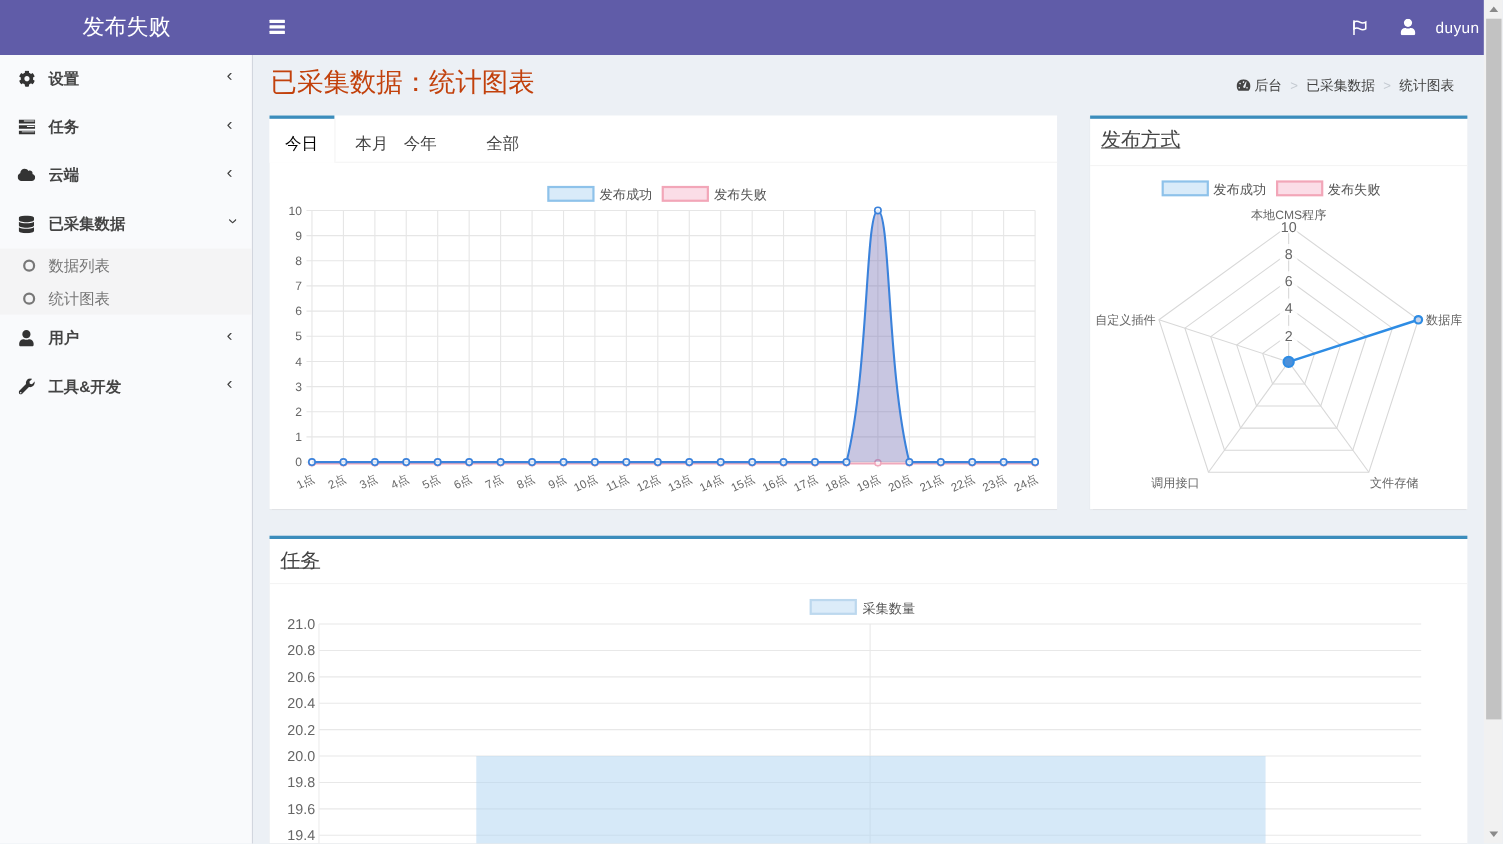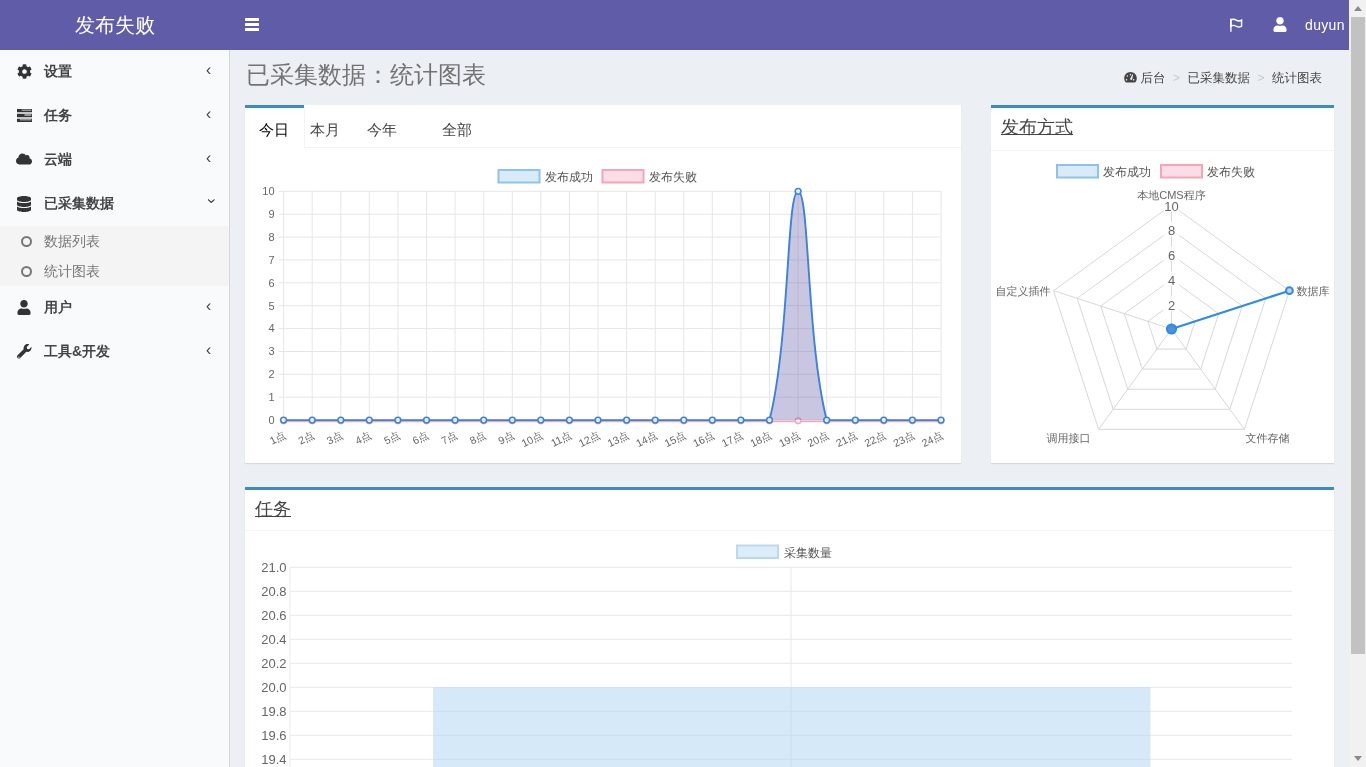--- a/index.html
+++ b/index.html
@@ -16,21 +16,21 @@
 .sidebar { position:absolute; left:0; top:50px; width:230px; height:717px; background:#f9fafc; border-right:1px solid #d2d6de; }
 .sitem { position:absolute; left:0; width:229px; height:44px; border-left:3px solid transparent; }
 .sicon { position:absolute; left:13px; top:14px; width:16px; text-align:center; }
 .slab { position:absolute; left:41px; top:13px; font-weight:700; font-size:14px; color:#444; }
 .chev { position:absolute; right:18px; top:11px; color:#444; font-size:16px; transform:scaleX(-1); font-weight:400;}
 .chevd { position:absolute; right:15px; top:10px; color:#444; font-size:16px; transform:rotate(90deg); }
 .subwrap { position:absolute; left:0; top:226px; width:229px; height:60px; background:#f4f4f5; }
 .subitem { position:absolute; left:0; width:229px; height:30px; color:#777;padding-left:34px; }
 .subitem .ring { position:absolute; left:21px; top:10px; width:11px; height:11px; border:2px solid #777; border-radius:50%; }
 .subitem .stx { position:absolute; left:44px; top:7px; font-size:14px; color:#777; }
-.h1 { position:absolute; left:246px; top:59px; font-size:24px; font-weight:400; color:#737373; }
+.h1 { position:absolute; left:246px; top:59px; font-size:24px; font-weight:400; color:#c2410c; }
 .bc { position:absolute; right:44px; top:70px; font-size:12.5px; color:#444; }
 .bc .sep { color:#c3c9d0; margin:0 4px; font-size:12px; }
 .box { position:absolute; background:#fff; box-shadow:0 1px 1px rgba(0,0,0,0.1); }
 .bt { position:absolute; background:#3c8dbc; }
 .boxhead { position:absolute; font-size:18px; color:#444;text-decoration:underline; }
 .hline { position:absolute; background:#f4f4f4; height:1px; }
 .tabtext { position:absolute; top:121px; font-size:15px; color:#444; width:58px; text-align:center; }
 .sbar { position:absolute; left:1349px; top:0; width:17px; height:767px; background:#f1f1f1; }
 .sthumb { position:absolute; left:1350.5px; top:17px; width:14px; height:637px; background:#c2c2c2; }
 .sarrow { position:absolute; left:1353px; width:0; height:0; border-left:4px solid transparent; border-right:4px solid transparent; }
@@ -110,21 +110,21 @@
   </div>
 <div class="h1">已采集数据：统计图表</div>
 <div class="bc"><svg width="13" height="11" viewBox="0 0 512 448" style="vertical-align:-1px">
       <path fill="#444" d="M256 0C114.6 0 0 114.6 0 256c0 63.5 23.2 121.6 61.5 166.4 4.6 5.4 11.4 8.6 18.5 8.6h352c7.1 0 13.9-3.2 18.5-8.6C488.8 377.6 512 319.5 512 256 512 114.6 397.4 0 256 0zm0 64c14.7 0 26.6 10 30.3 23.5-.9 2.4-1.9 4.8-2.7 7.3l-15.3 44.9c-3.9 1.5-8 2.3-12.3 2.3-17.7 0-32-14.3-32-32s14.3-32 32-32zM96 352c-17.7 0-32-14.3-32-32s14.3-32 32-32 32 14.3 32 32-14.3 32-32 32zm32-160c-17.7 0-32-14.3-32-32s14.3-32 32-32 32 14.3 32 32-14.3 32-32 32zm195.9 116.6c-13.9 17.8-39.1 22.3-58.6 11.5-21.8-12.1-29.7-39.6-17.5-61.4 8-14.4 84.2-154 94.2-167.9 4.5-6.3 13.7-7.5 19.1-1.8 5.6 5.9 4.2 14.7 1.9 22.1-4.9 15.3-31.4 166.9-39.1 197.5zm60.1 43.4c-17.7 0-32-14.3-32-32s14.3-32 32-32 32 14.3 32 32-14.3 32-32 32z"></path>
     </svg> 后台 <span class="sep">&gt;</span> 已采集数据 <span class="sep">&gt;</span> 统计图表</div>
 <div class="box" style="left:245px;top:105px;width:716px;height:358px"></div>
 <div class="hline" style="left:245px;top:147px;width:716px"></div>
 <div class="box" style="left:245px;top:108px;width:60px;height:40px;box-shadow:none;border-right:1px solid #f4f4f4"></div>
 <div class="bt" style="left:245px;top:105px;width:59px;height:3px"></div>
 <div class="tabtext" style="left:245px;color:#000">今日</div>
-<div class="tabtext" style="left:296px">本月</div>
+<div class="tabtext" style="left:309px">本月</div>
 <div class="tabtext" style="left:353px">今年</div>
 <div class="tabtext" style="left:428px">全部</div>
 <svg width="716" height="312" style="position:absolute;left:245px;top:148px">
 <rect x="253.5" y="22" width="41" height="12.5" fill="#d9ebf9" stroke="#8ec2ea" stroke-width="2"></rect>
 <text x="300" y="33" font-size="12" fill="#555">发布成功</text>
 <rect x="357.5" y="22" width="41" height="12.5" fill="#fbdde7" stroke="#f2a6b8" stroke-width="2"></rect>
 <text x="404" y="33" font-size="12" fill="#555">发布失败</text>
 <line x1="38.6" y1="43.3" x2="38.6" y2="277.1" stroke="#e6e6e6" stroke-width="1"></line>
 <line x1="67.2" y1="43.3" x2="67.2" y2="277.1" stroke="#e6e6e6" stroke-width="1"></line>
 <line x1="95.8" y1="43.3" x2="95.8" y2="277.1" stroke="#e6e6e6" stroke-width="1"></line>

